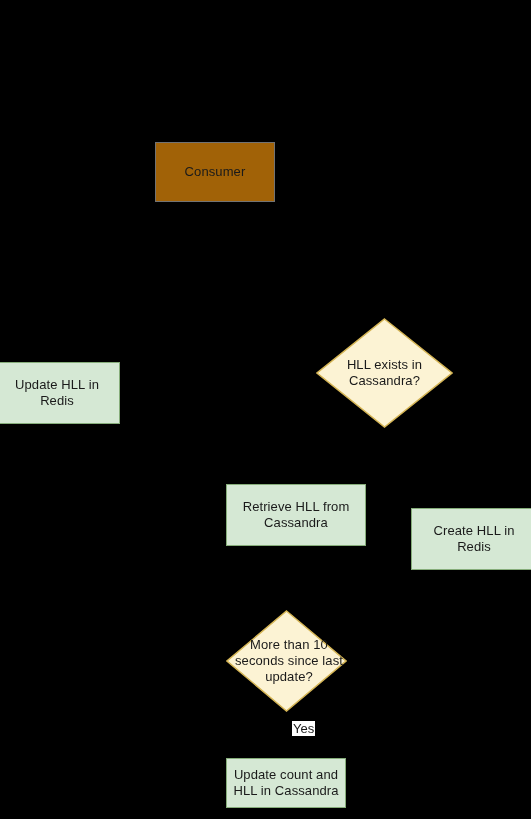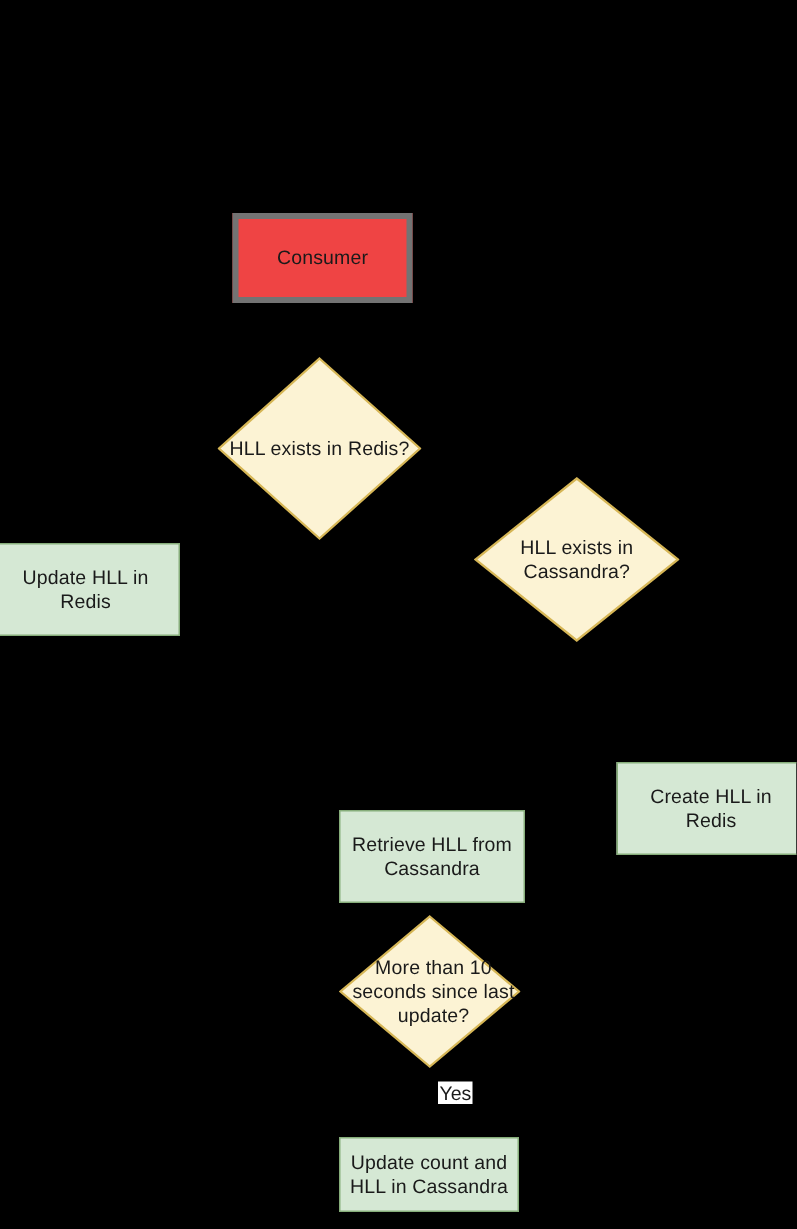--- a/index.html
+++ b/index.html
@@ -26,22 +26,22 @@
     justify-content: center;
     text-align: center;
     color: #1a1a1a;
     font-size: 13px;
     line-height: 16px;
     letter-spacing: 0.1px;
   }
 
   
   .rect {
-    border: 4px solid #737373;
-    background: #ef4444;
+    border: 1px solid #737373;
+    background: #a16207;
   }
   .rect.green {
     border: 1px solid #86ad7a;
     background: #d5e8d4;
   }
   .rect .label {
     padding: 0 6px;
     white-space: pre-line;
   }
 
@@ -109,40 +109,34 @@
       <polygon points="474,508 470,501 478,501"></polygon>
       <polygon points="286,610 282,603 290,603"></polygon>
       <polygon points="286,758 282,751 290,751"></polygon>
     </g>
   </svg>
 
   <div class="node rect" style="left:155px; top:142px; width:120px; height:60px;">
     <span class="label">Consumer</span>
   </div>
 
-  <div class="node diamond" style="left:145px; top:238px; width:136px; height:122px;">
-    <svg class="shape" viewBox="0 0 136 122" preserveAspectRatio="none" aria-hidden="true">
-      <polygon points="68,1 135,61 68,121 1,61" fill="#fcf3d4" stroke="#d6b656" stroke-width="1.5"></polygon>
-    </svg>
-    <span class="label">HLL exists in Redis?</span>
-  </div>
 
   <div class="node diamond" style="left:316px; top:318px; width:137px; height:110px;">
     <svg class="shape" viewBox="0 0 137 110" preserveAspectRatio="none" aria-hidden="true">
       <polygon points="68.5,1 136,55 68.5,109 1,55" fill="#fcf3d4" stroke="#d6b656" stroke-width="1.5"></polygon>
     </svg>
     <span class="label">HLL exists in
 Cassandra?</span>
   </div>
 
   <div class="node rect green" style="left:-6px; top:362px; width:126px; height:62px;">
     <span class="label">Update HLL in Redis</span>
   </div>
 
-  <div class="node rect green" style="left:226px; top:540px; width:124px; height:62px;">
+  <div class="node rect green" style="left:226px; top:484px; width:140px; height:62px;">
     <span class="label">Retrieve HLL from
 Cassandra</span>
   </div>
 
   <div class="node rect green" style="left:411px; top:508px; width:126px; height:62px;">
     <span class="label">Create HLL in Redis</span>
   </div>
 
   <div class="node diamond" style="left:226px; top:610px; width:121px; height:102px;justify-content:flex-end;">
     <svg class="shape" viewBox="0 0 121 102" preserveAspectRatio="none" aria-hidden="true">

